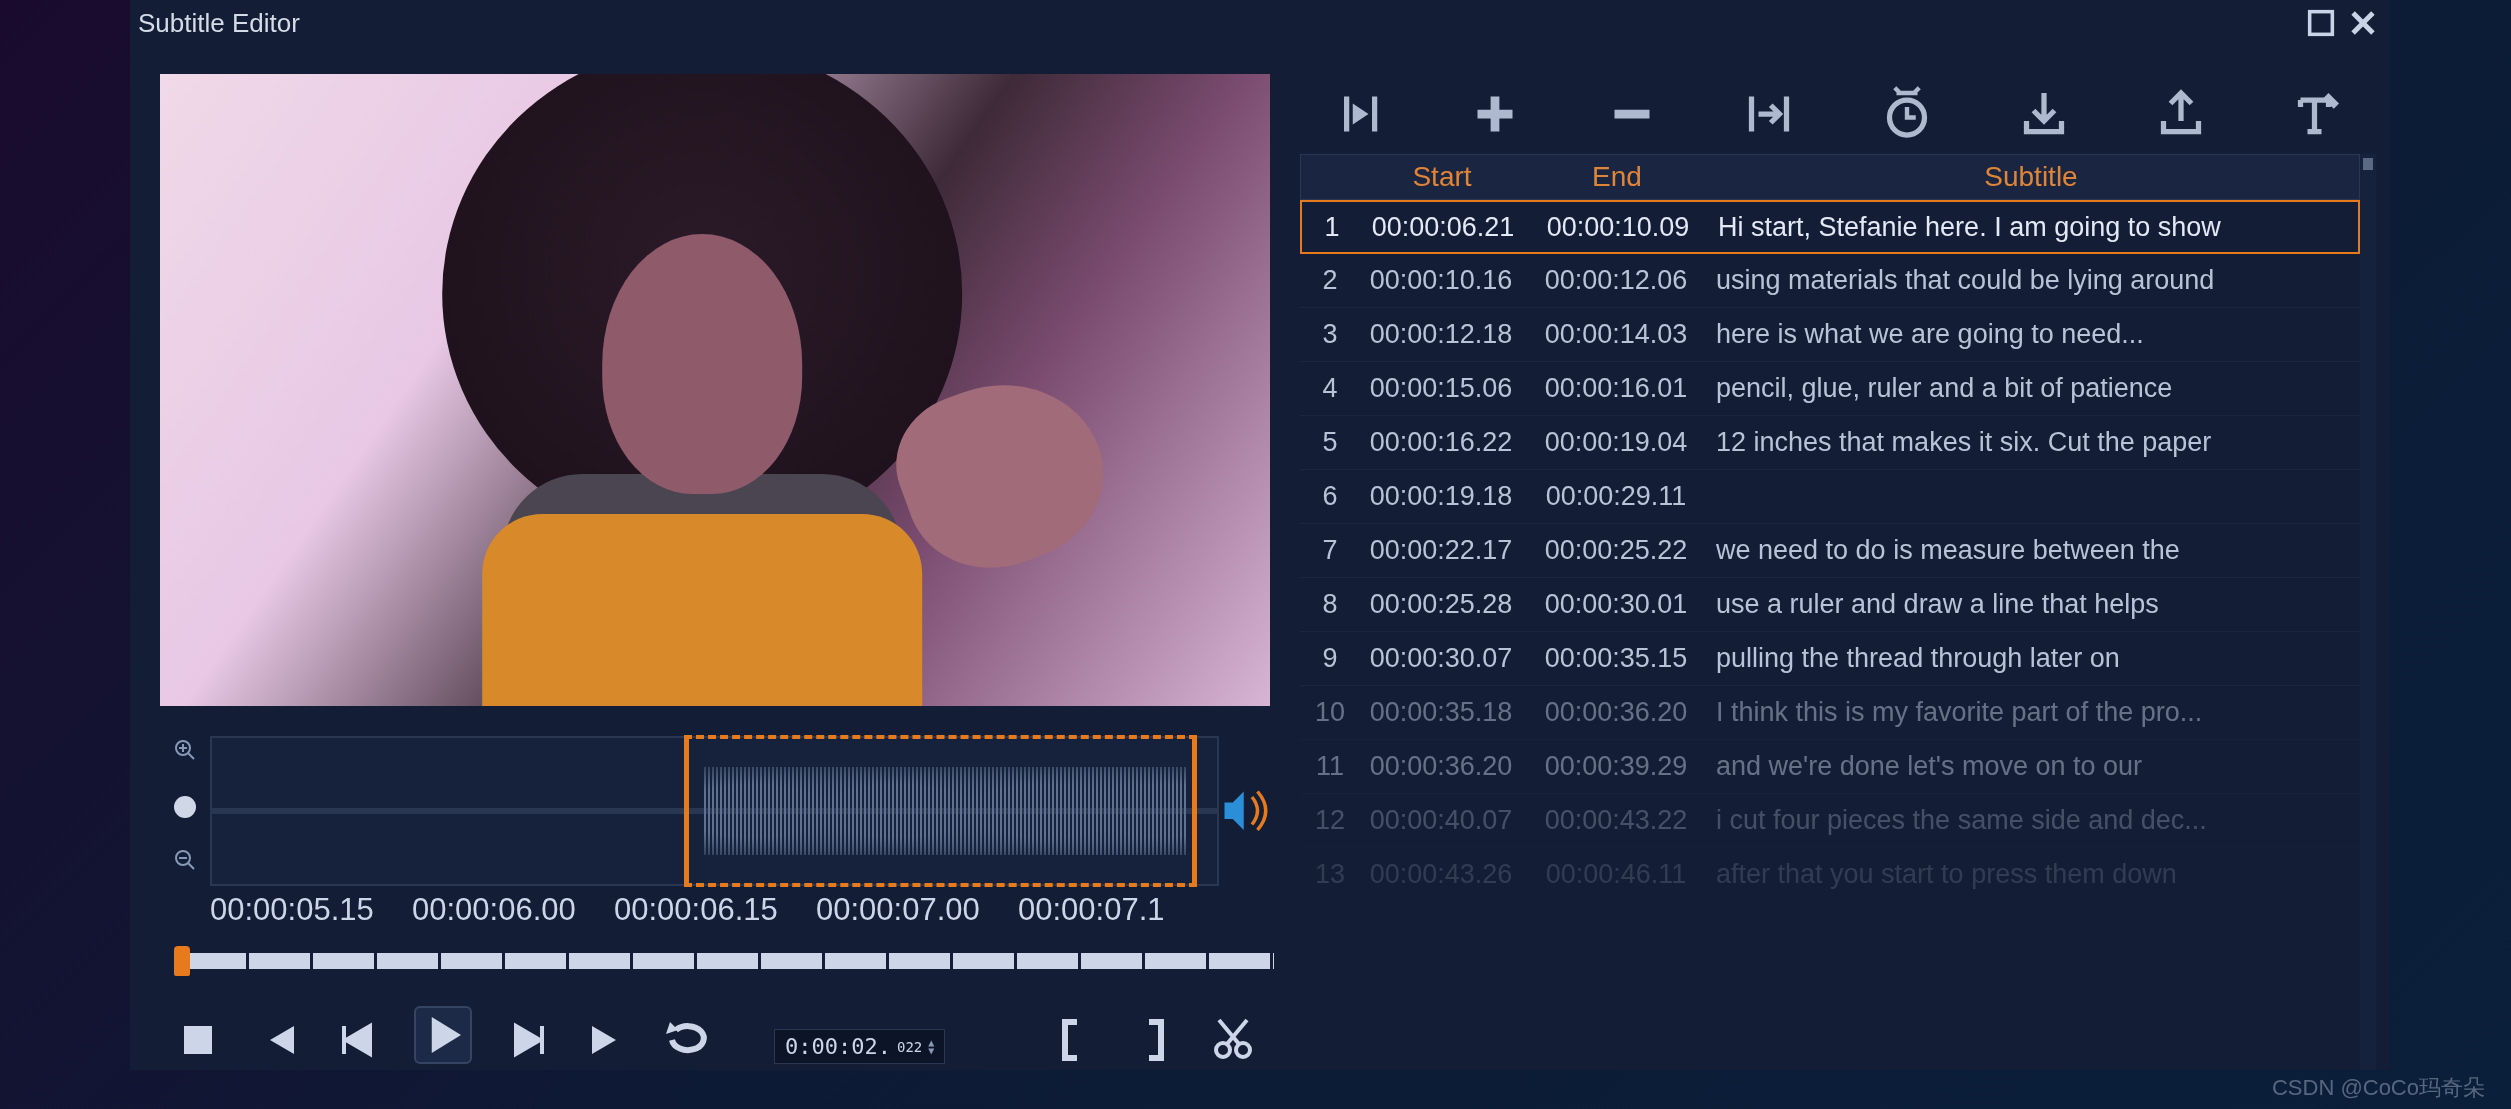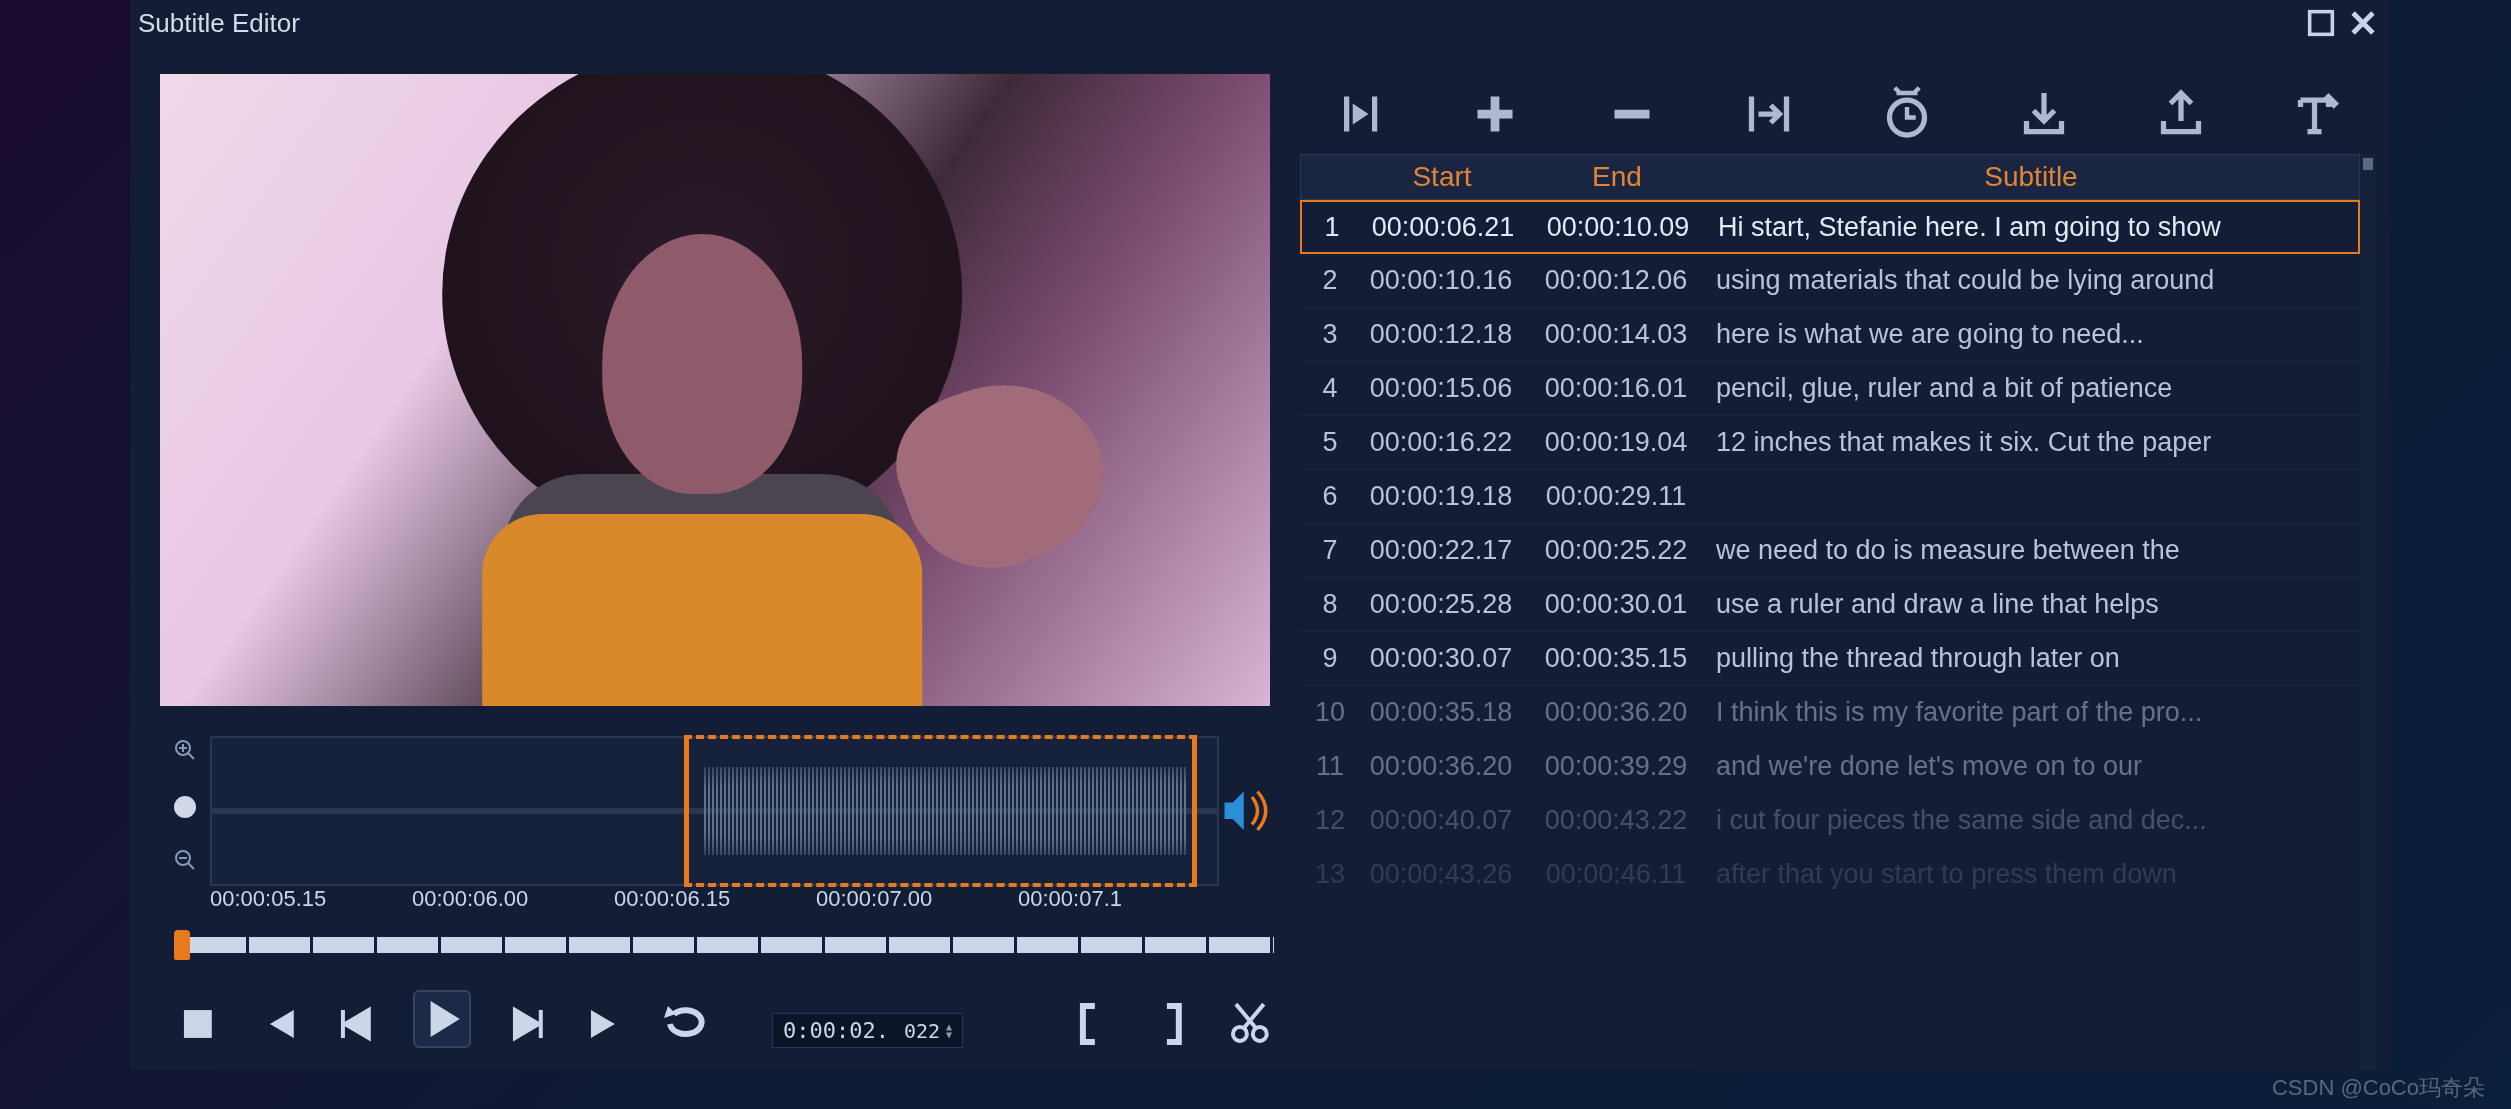--- a/index.html
+++ b/index.html
@@ -122,21 +122,21 @@
   left: 49%;
   top: 20%;
   width: 48%;
   height: 60%;
   background: repeating-linear-gradient(90deg, #5f728f 0 2px, transparent 2px 4px);
   -webkit-mask: radial-gradient(ellipse 50% 100% at 10% 50%, #000 30%, transparent 70%), radial-gradient(ellipse 50% 100% at 40% 50%, #000 30%, transparent 70%), radial-gradient(ellipse 50% 100% at 70% 50%, #000 30%, transparent 70%), radial-gradient(ellipse 50% 100% at 95% 50%, #000 30%, transparent 70%);
   mask: radial-gradient(ellipse 50% 100% at 10% 50%, #000 30%, transparent 70%), radial-gradient(ellipse 50% 100% at 40% 50%, #000 30%, transparent 70%), radial-gradient(ellipse 50% 100% at 70% 50%, #000 30%, transparent 70%), radial-gradient(ellipse 50% 100% at 95% 50%, #000 30%, transparent 70%);
 }
 .wave-audio-icon { width: 55px; display:flex; align-items:center; justify-content:center; color:#2a8fd8; padding-top: 50px; }
 
-.time-ticks { display: flex; margin-left: 50px; font-size: 22px; color: #cdd6e8; }
+.time-ticks { display: flex; margin-left: 50px; margin-top: 6px; font-size: 31px; color: #cdd6e8; }
 .time-ticks span { width: 202px; }
 
 .scrub-row { margin: 18px 0 0 14px; display:flex; align-items:center; }
 .scrub-marker { width: 16px; height: 30px; background: #e87a1e; border-radius: 4px 4px 2px 2px; margin-right: -8px; z-index: 2; }
 .scrub-track {
   flex: 1;
   height: 16px;
   background: #cdd6e8;
   position: relative;
 }
@@ -153,21 +153,21 @@
   background: #0c1528;
   border: 1px solid #2a3752;
   padding: 4px 10px;
   font-family: monospace;
   font-size: 22px;
   color: #cdd6e8;
   display: flex;
   align-items: center;
   margin-left: 30px;
 }
-.t-time .small { font-size: 20px; margin-left: 15px; }
+.t-time .small { font-size: 14px; margin-left: 6px; }
 .t-spin { margin-left: 6px; display: flex; flex-direction: column; font-size: 10px; line-height: 8px; color: #8899b8; }
 .t-gap { width: 40px; }
 
 
 .r-toolbar { display: flex; align-items: center; height: 80px; padding: 0 30px; justify-content: space-between; }
 .r-tool { width: 56px; height: 56px; display: flex; align-items: center; justify-content: center; color: #aeb9d0; cursor: pointer; }
 
 .table-wrap { flex: 1; display: flex; }
 .table { flex: 1; }
 .thead {

